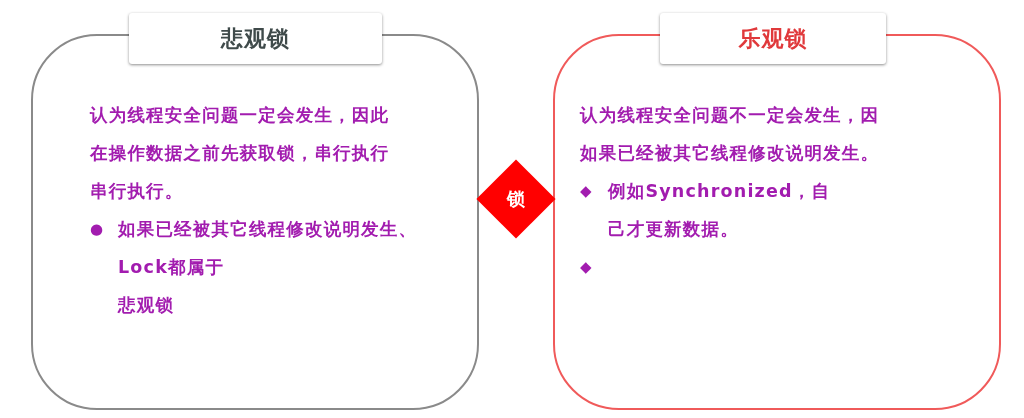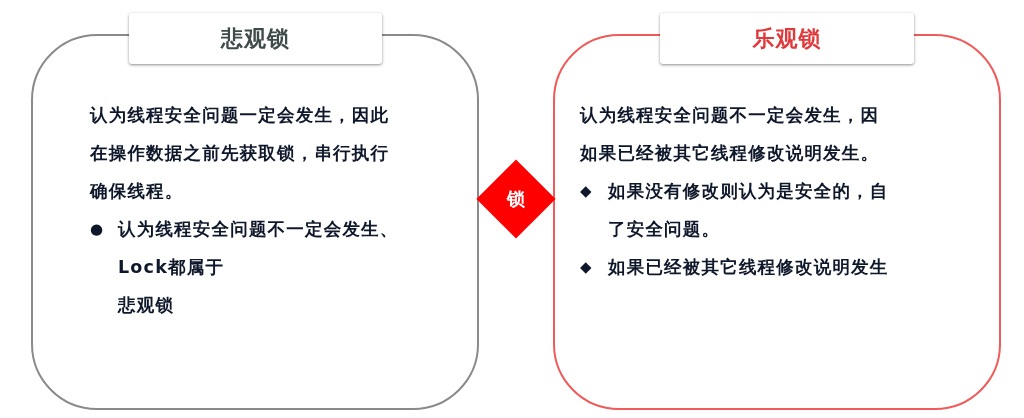--- a/index.html
+++ b/index.html
@@ -7,22 +7,22 @@
       font-family: "DejaVu Sans", "Liberation Sans", sans-serif; }
     .card { position: absolute; top: 34px; width: 448px; height: 376px;
       border-radius: 66px; box-sizing: border-box; background: #fff; }
     .card.left { left: 31px; border: 2px solid #8a8a8a; }
     .card.right { left: 553px; border: 2px solid #f05a5a; }
     .tab { position: absolute; top: 13px; height: 51px; background: #fff;
       border-radius: 3px; box-shadow: 0 1px 3px rgba(0,0,0,0.45);
       display: flex; align-items: center; justify-content: center;
       font-size: 22px; font-weight: bold; letter-spacing: 1px; }
     .tab.left { left: 129px; width: 253px; color: #3f4a4a; }
-    .tab.right { left: 660px; width: 254px; color: #e0393b; }
-    .body-text { position: absolute; font-size: 17.5px; font-weight: bold; color: #0f172a;
+    .tab.right { left: 660px; width: 226px; color: #e0393b; }
+    .body-text { position: absolute; font-size: 17.5px; font-weight: bold; color: #a21caf;
       line-height: 38px; letter-spacing: 1.2px; }
     .left-text { left: 90px; top: 96px; width: 345px; }
     .right-text { left: 580px; top: 96px; width: 360px; }
     .bullet { display: flex; }
     .bullet .mark { width: 28px; flex: 0 0 28px; font-size: 15px; }
     .diamond { position: absolute; left: 476px; top: 159px; width: 80px; height: 80px; }
     .diamond .sq { position: absolute; left: 12px; top: 12px; width: 56px; height: 56px;
       background: #ff0000; transform: rotate(45deg); }
     .diamond .lbl { position: absolute; left: 0; top: 0; width: 80px; height: 80px;
       display: flex; align-items: center; justify-content: center;
@@ -33,44 +33,43 @@
 
 <div class="card left"></div>
 <div class="card right"></div>
 
 <div class="tab left">悲观锁</div>
 <div class="tab right">乐观锁</div>
 
 <div class="body-text left-text">
   <div>认为线程安全问题一定会发生，因此</div>
   <div>在操作数据之前先获取锁，串行执行</div>
-  <div>确保线程。</div>
+  <div>串行执行。</div>
   <div class="bullet">
     <span class="mark">●</span>
     <div>
-      <div>认为线程安全问题不一定会发生、Lock都属于</div>
+      <div>如果已经被其它线程修改说明发生、Lock都属于</div>
       <div>悲观锁</div>
     </div>
   </div>
 </div>
 
 <div class="body-text right-text">
   <div>认为线程安全问题不一定会发生，因</div>
   <div>如果已经被其它线程修改说明发生。</div>
   <div class="bullet">
     <span class="mark">◆</span>
     <div>
-      <div>如果没有修改则认为是安全的，自</div>
-      <div>了安全问题。</div>
+      <div>例如Synchronized，自</div>
+      <div>己才更新数据。</div>
     </div>
   </div>
   <div class="bullet">
     <span class="mark">◆</span>
     <div>
-      <div>如果已经被其它线程修改说明发生</div>
     </div>
   </div>
 </div>
 
 <div class="diamond">
   <div class="sq"></div>
   <div class="lbl">锁</div>
 </div>
 
 </body></html>

